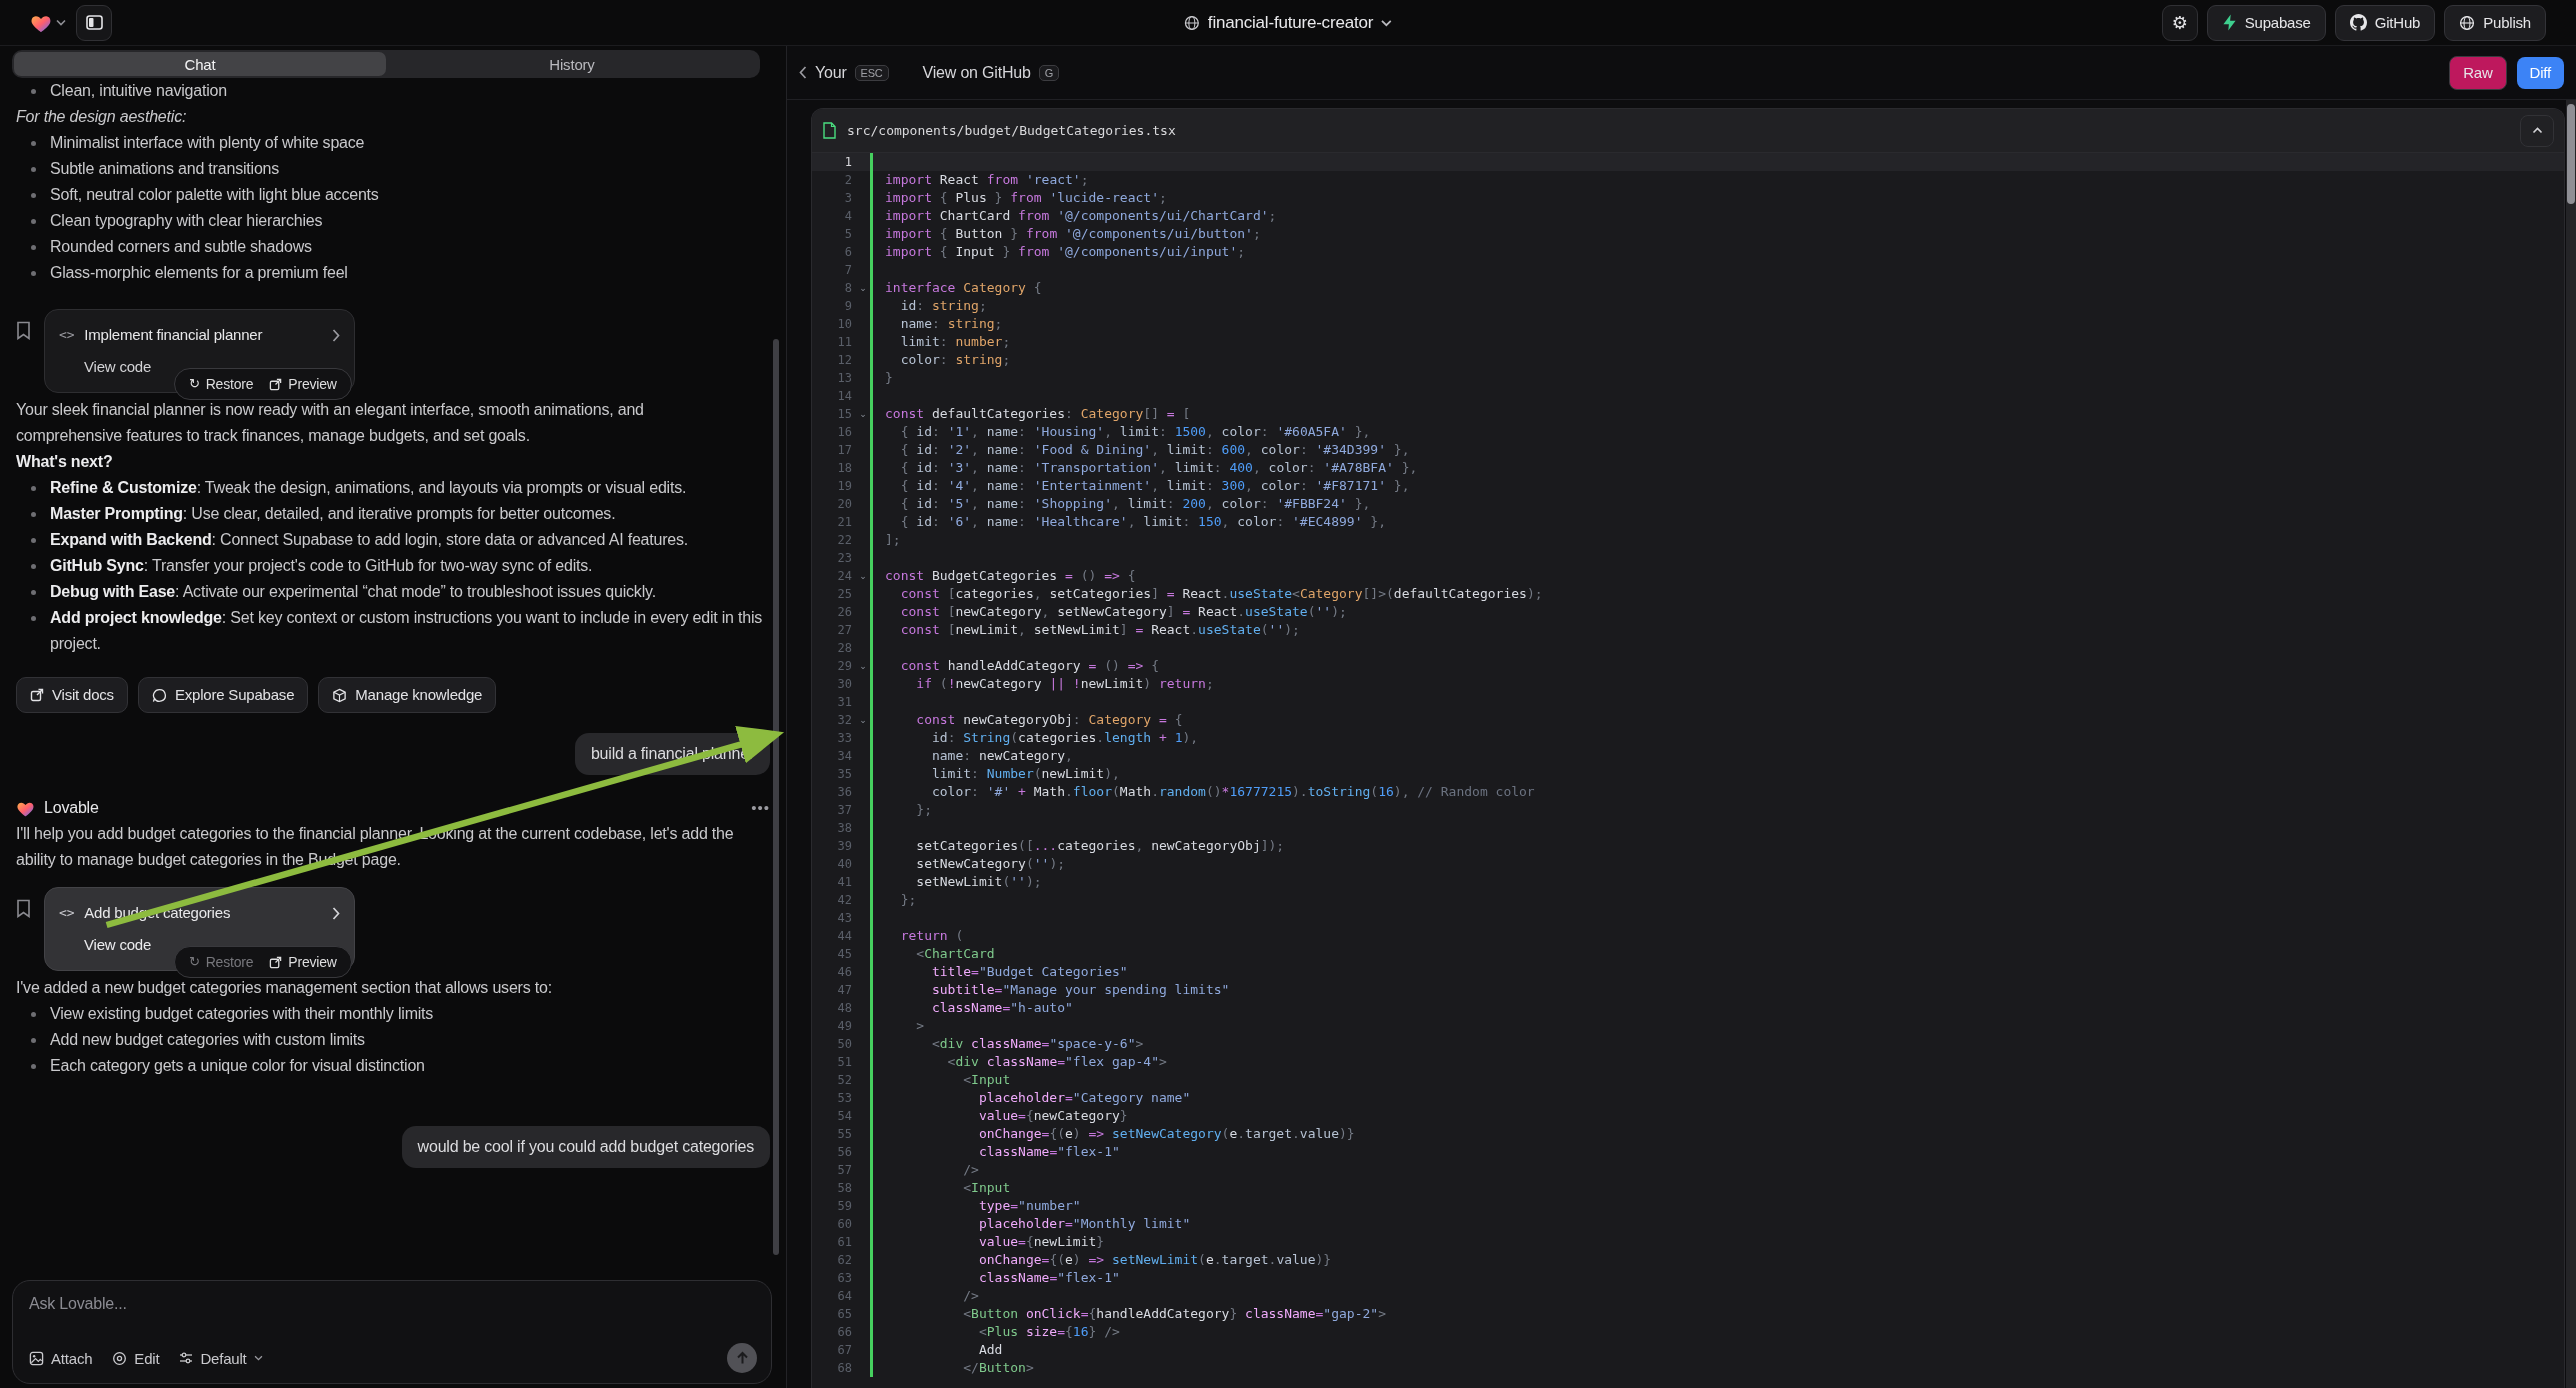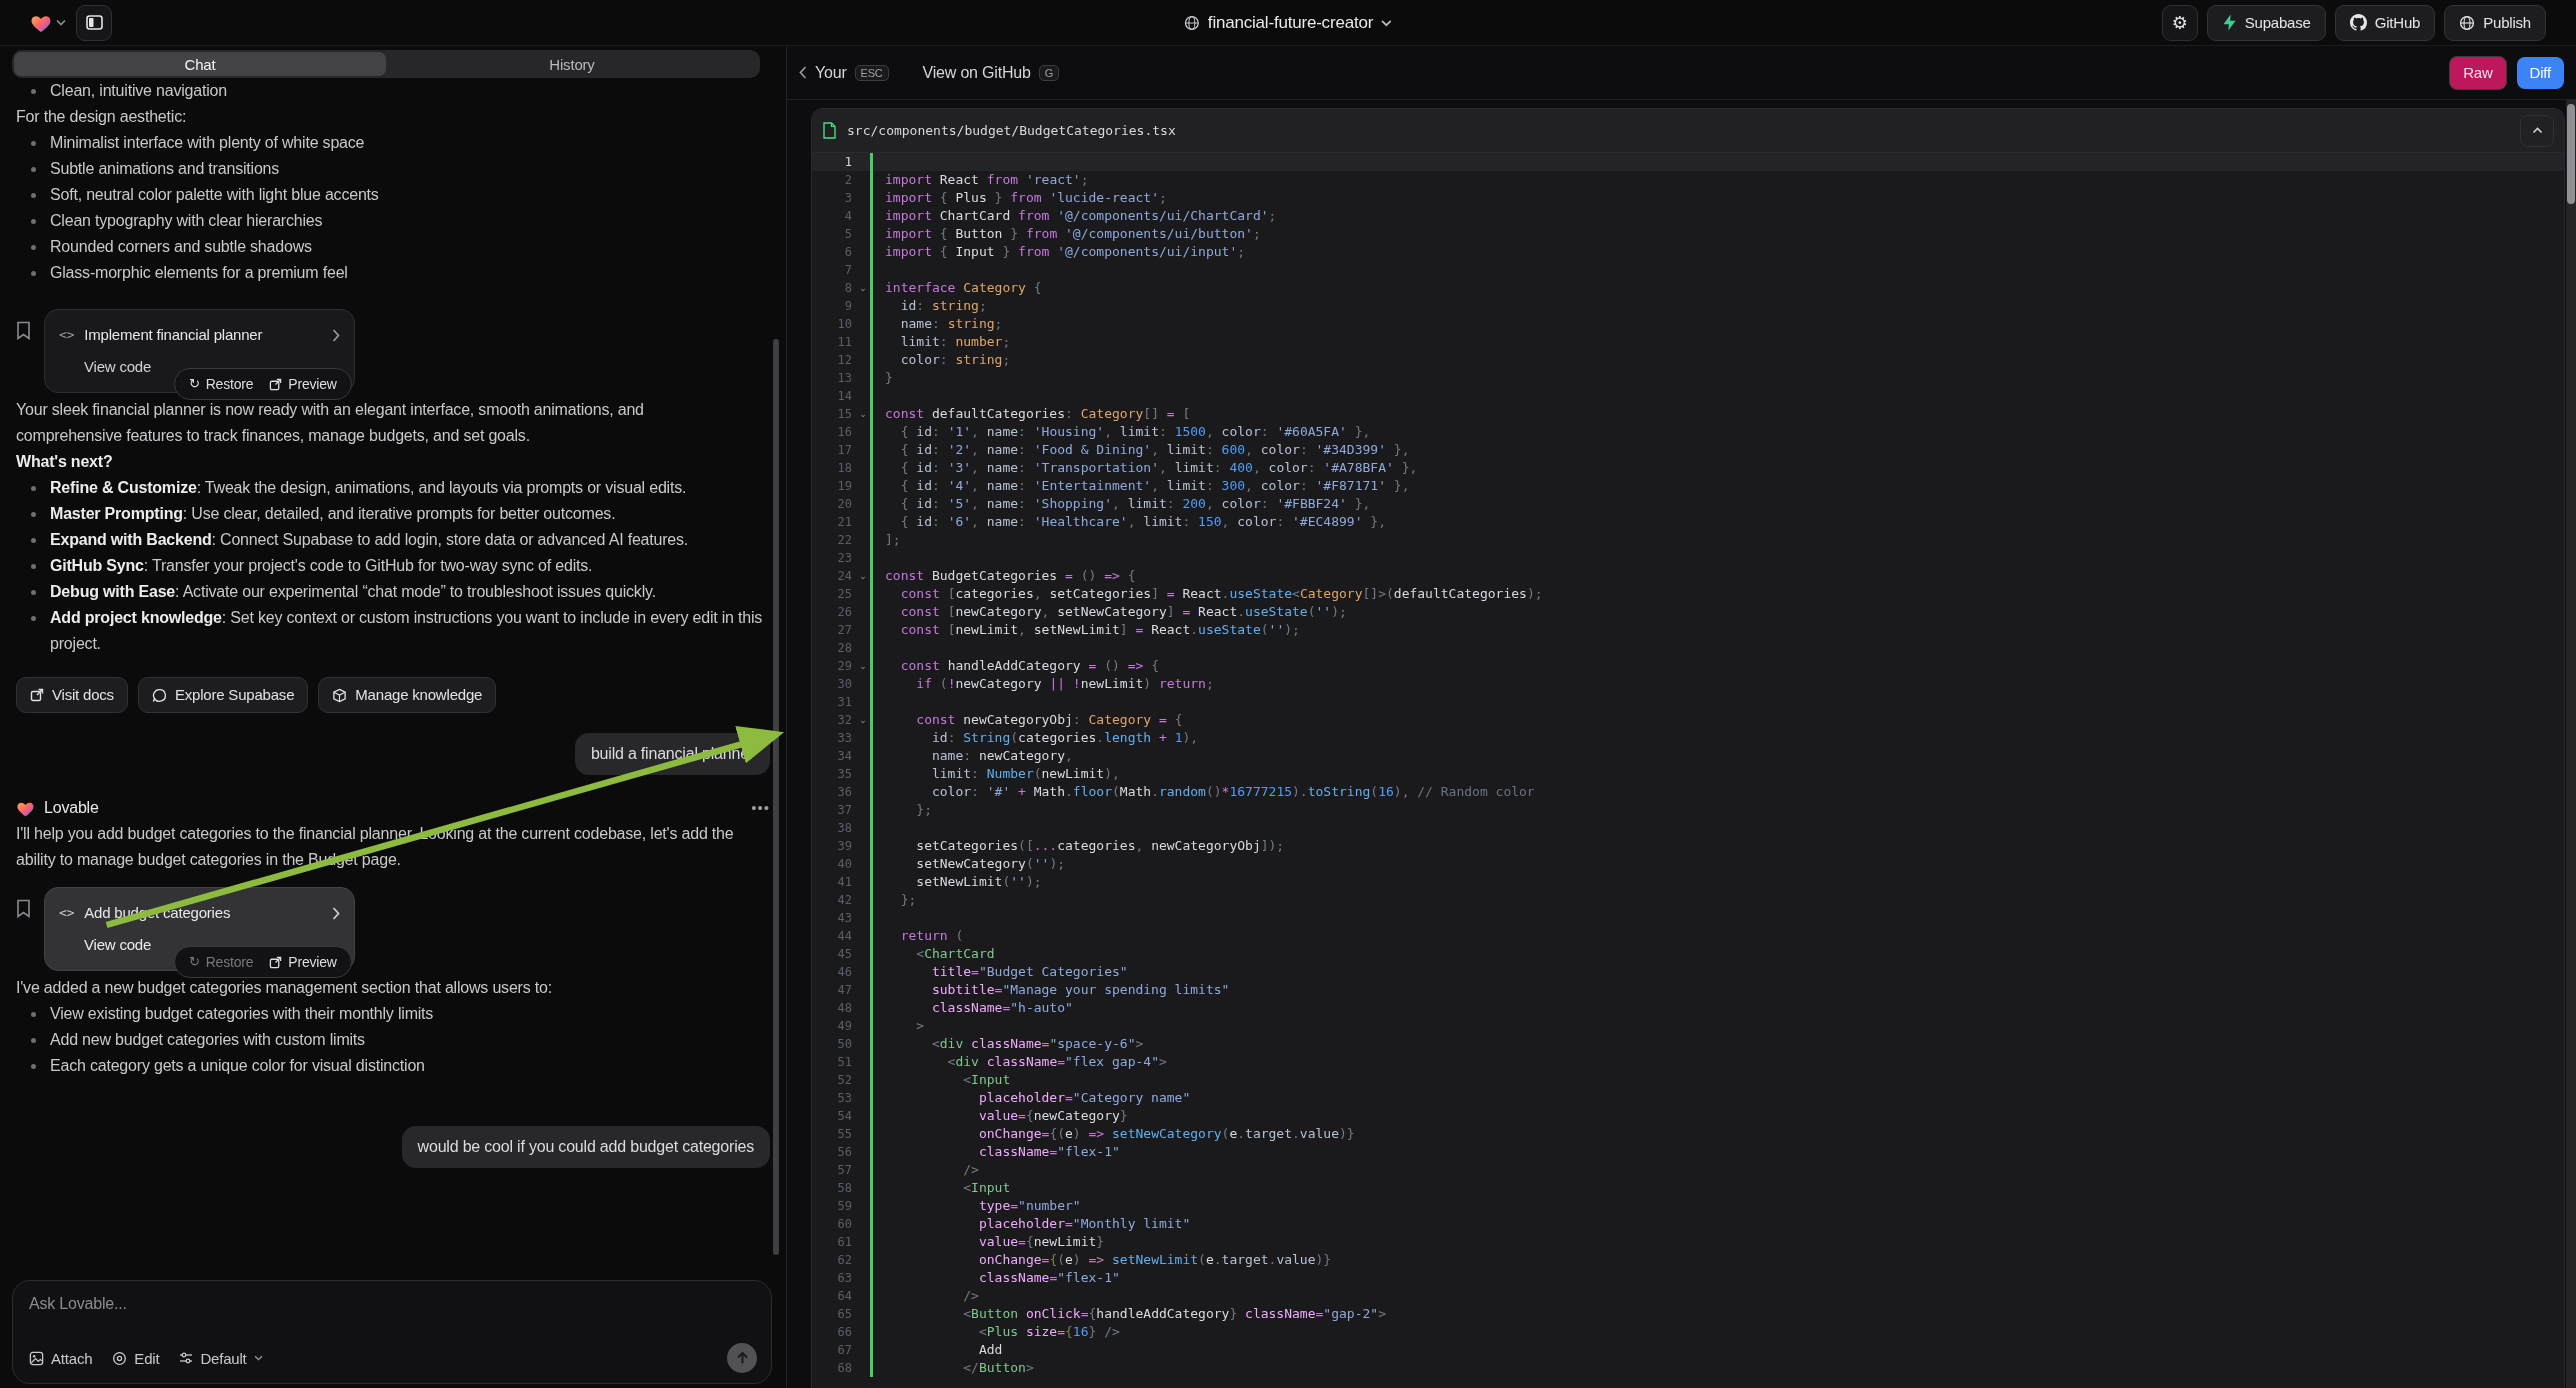--- a/index.html
+++ b/index.html
@@ -32,21 +32,21 @@
        border-radius:8px;cursor:pointer;}
   .tab.active{background:#434346;color:#f4f4f5;border-radius:7px;}
 
   
   .messages{position:absolute;left:0;right:0;top:32px;bottom:95px;padding:0 16px;overflow:hidden;font-size:16px;line-height:26px;}
   .messages p{margin:0;}
   ul.blist{margin:0;padding:0 0 0 34px;list-style:none;}
   ul.blist li{position:relative;line-height:26px;}
   ul.blist li::before{content:"";position:absolute;left:-19px;top:11px;width:5px;height:5px;border-radius:50%;background:#6e6e73;}
   .heading{color:#ececee;font-weight:bold;}
-  .mt-b1{margin-top:6px;} .mt-design{margin-top:14px;} .mt-dlist{margin-top:16px;}
+  .mt-b1{margin-top:6px;} .mt-design{margin-top:14px;font-style:italic;} .mt-dlist{margin-top:16px;}
   .mt-card1{margin-top:23px;} .mt-ready{margin-top:34px;} .mt-next{margin-top:16px;}
   .mt-nlist{margin-top:13px;} .mt-actions{margin-top:20px;} .mt-bub1{margin-top:20px;}
   .mt-lov{margin-top:20px;} .mt-help{margin-top:10px;} .mt-card2{margin-top:14px;}
   .mt-added{margin-top:36px;} .mt-alist{margin-top:14px;} .mt-bub2{margin-top:47px;}
 
   
   .vcard-row{display:flex;align-items:flex-start;gap:13px;position:relative;}
   .bookmark{margin-top:12px;color:#8a8a90;}
   .vcard{position:relative;width:311px;border-radius:14px;padding:12px 14px;box-sizing:border-box;}
   .vcard.v1{background:#19191b;border:1px solid #2e2e31;}

